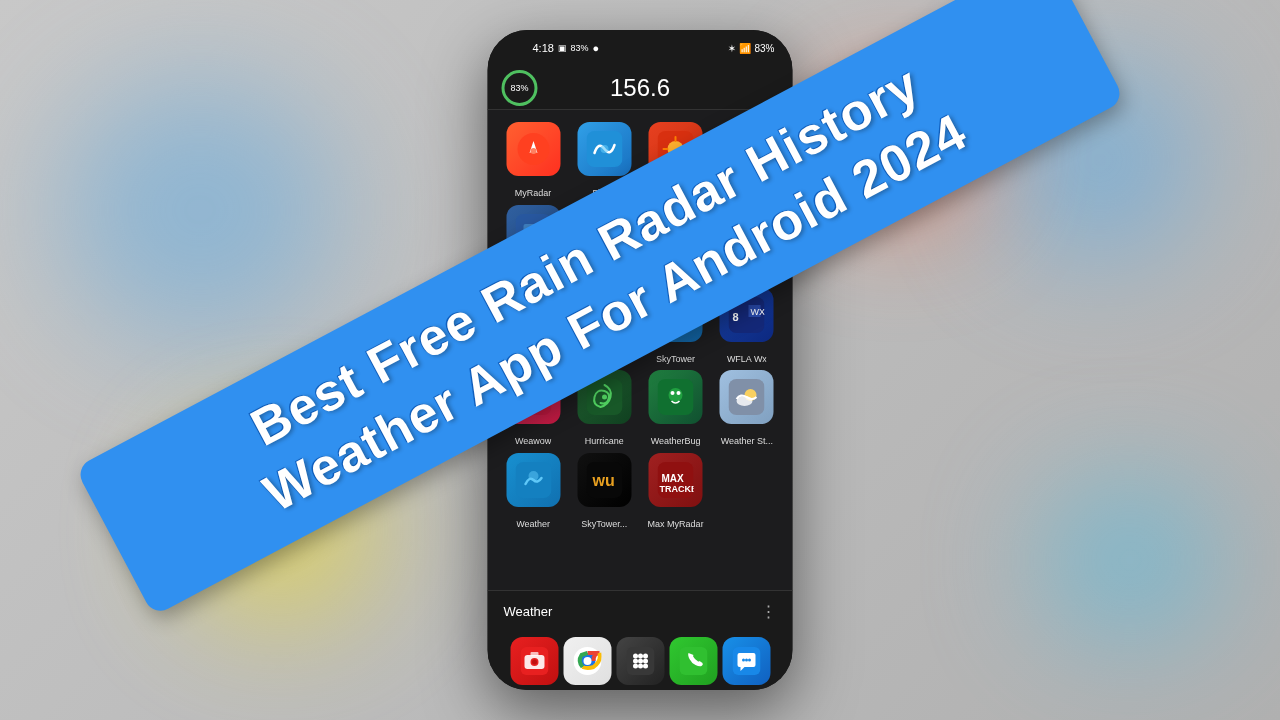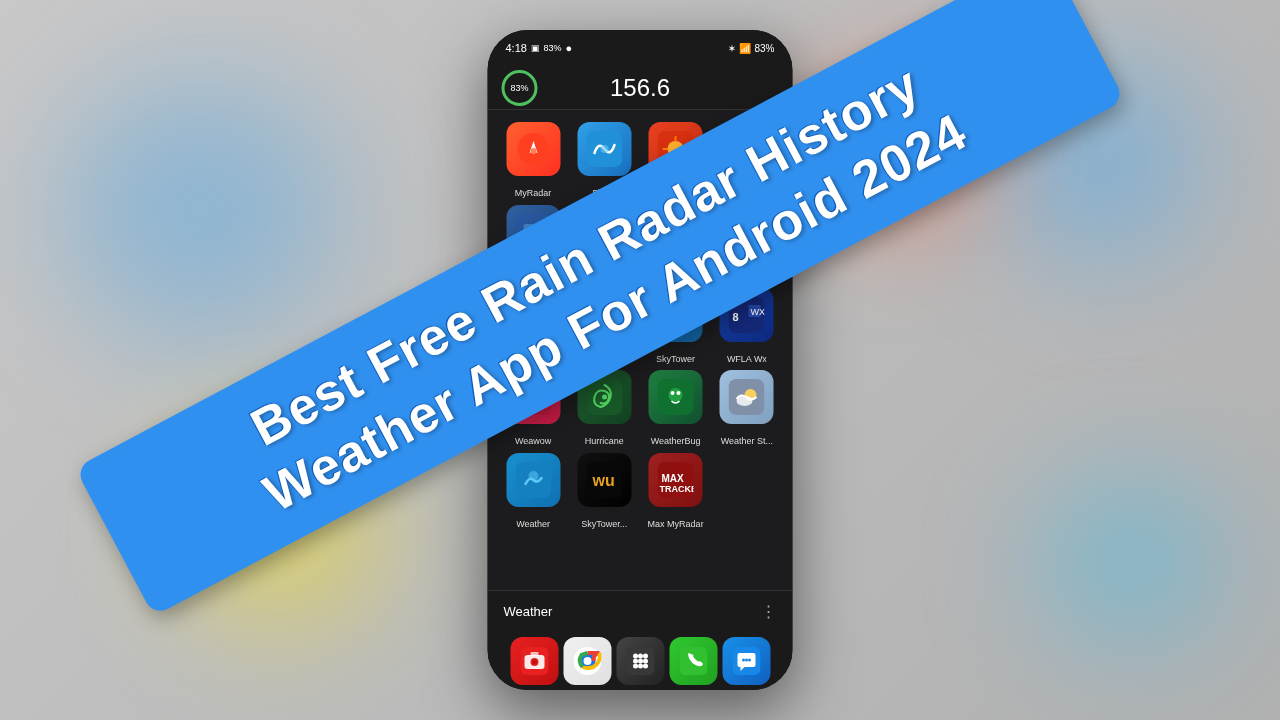--- a/index.html
+++ b/index.html
@@ -68,21 +68,21 @@
     .status-bar {
       background: #1a1a1a;
       height: 36px;
       display: flex;
       align-items: center;
       justify-content: space-between;
       padding: 0 18px;
       font-size: 11px;
       color: white;
     }
-    .status-left { display: flex; align-items: center; gap: 4px; }
+    .status-left { display: flex; align-items: center; gap: 4px; margin-left: 27px; }
     .status-right { display: flex; align-items: center; gap: 3px; font-size: 10px; }
 
     
     .score-bar {
       background: #1a1a1a;
       height: 44px;
       display: flex;
       align-items: center;
       justify-content: center;
       border-bottom: 1px solid #333;

